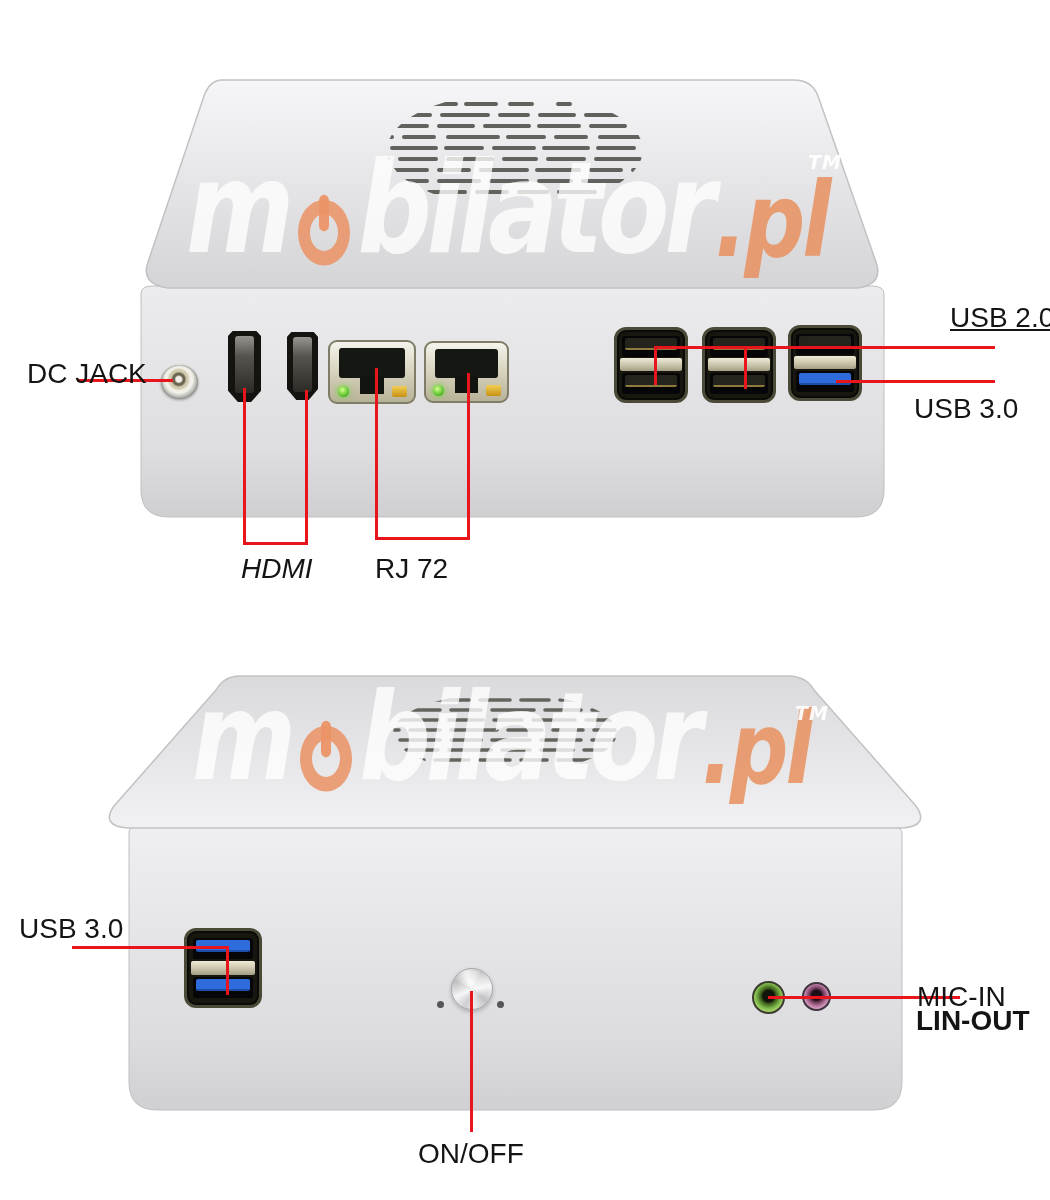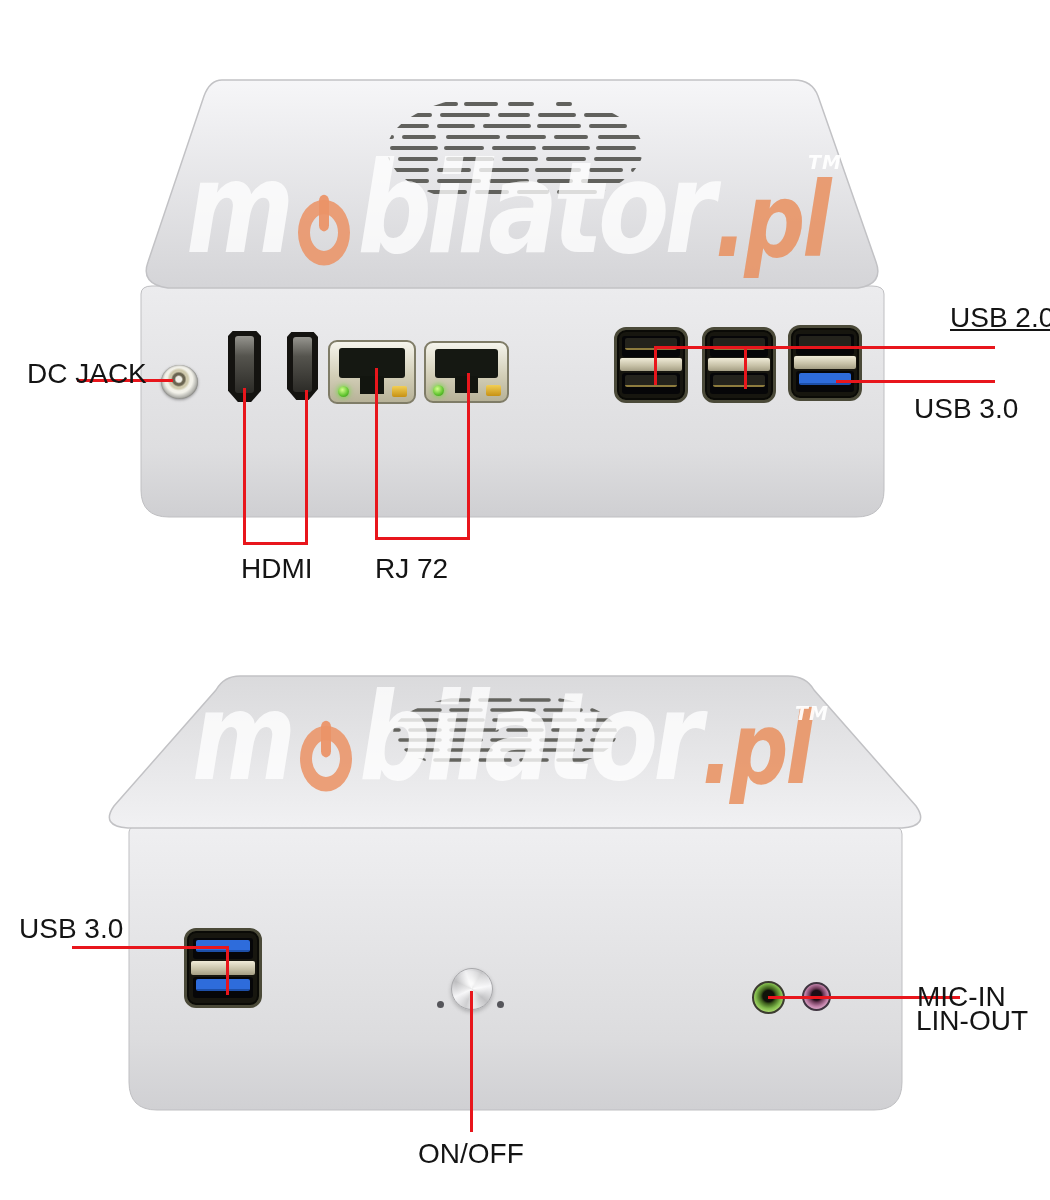--- a/index.html
+++ b/index.html
@@ -216,20 +216,20 @@
   <span class="cl" style="left:744px;top:346px;width:3px;height:43px;"></span>
   <span class="cl" style="left:836px;top:380px;width:159px;height:3px;"></span>
   <span class="cl" style="left:72px;top:946px;width:157px;height:3px;"></span>
   <span class="cl" style="left:226px;top:946px;width:3px;height:49px;"></span>
   <span class="cl" style="left:470px;top:991px;width:3px;height:141px;"></span>
   <span class="cl" style="left:768px;top:996px;width:192px;height:3px;"></span>
 
   <div class="lbl" style="left:27px;top:346px;margin-top:13px;">DC JACK</div>
   <div class="lbl" style="left:950px;top:303px;text-decoration:underline;">USB 2.0</div>
   <div class="lbl" style="left:914px;top:394px;">USB 3.0</div>
-  <div class="lbl" style="left:241px;top:554px;">HDMI</div>
+  <div class="lbl" style="left:241px;top:554px;font-style:italic;">HDMI</div>
   <div class="lbl" style="left:375px;top:554px;">RJ 72</div>
   <div class="lbl" style="left:19px;top:914px;">USB 3.0</div>
   <div class="lbl" style="left:917px;top:966px;margin-top:16px;">MIC-IN</div>
-  <div class="lbl" style="left:916px;top:1006px;">LIN-OUT</div>
+  <div class="lbl" style="left:916px;top:1006px;font-weight:bold;">LIN-OUT</div>
   <div class="lbl" style="left:418px;top:1139px;">ON/OFF</div>
 
 </div>
 
 </body></html>

